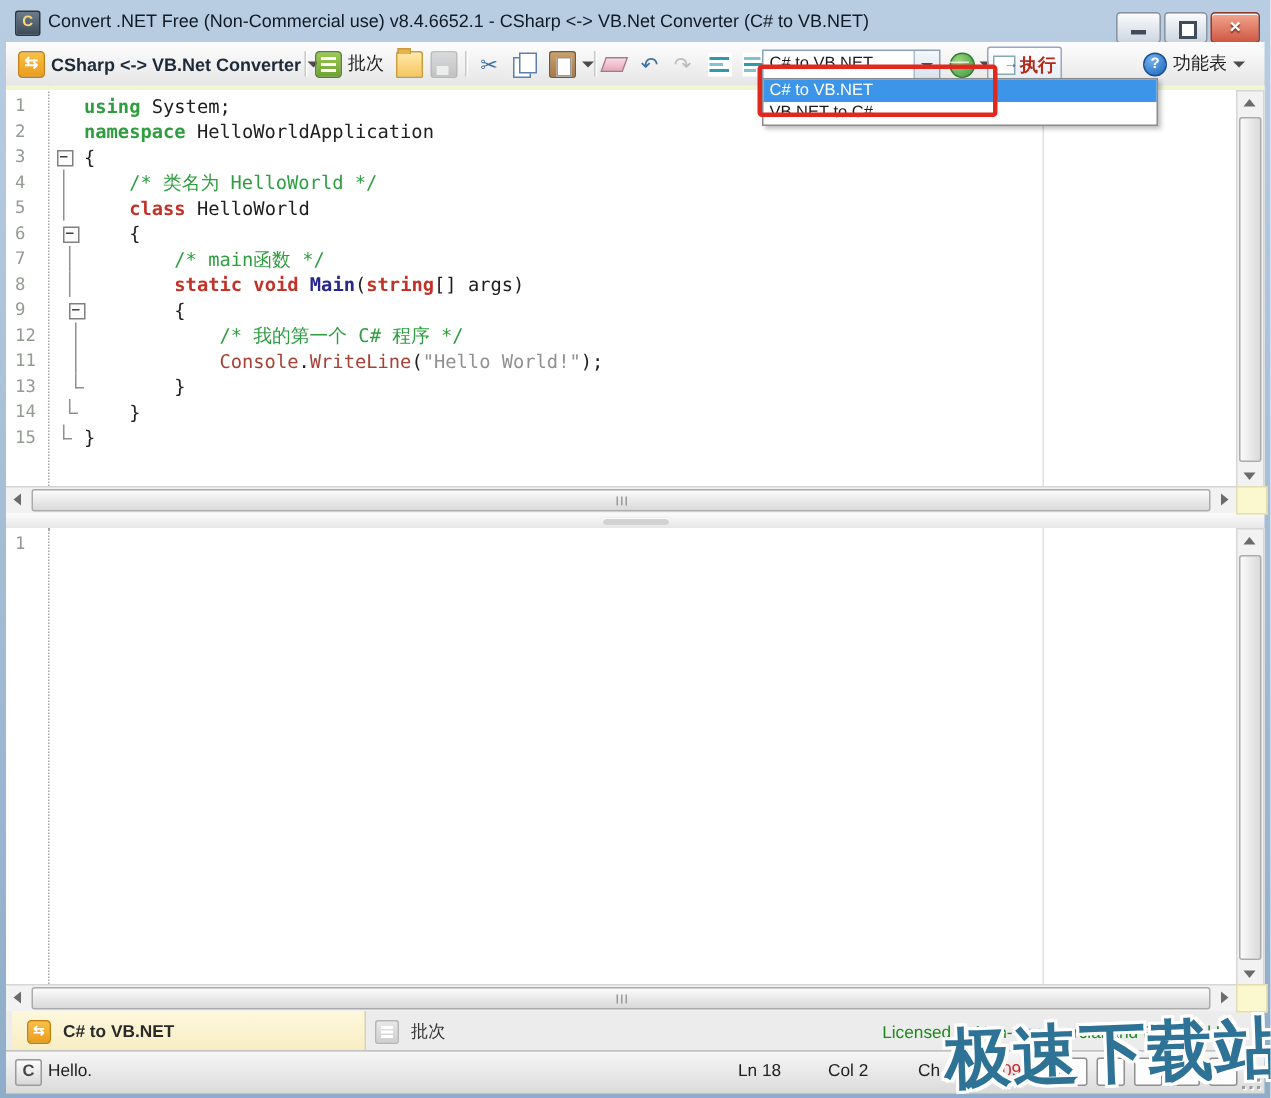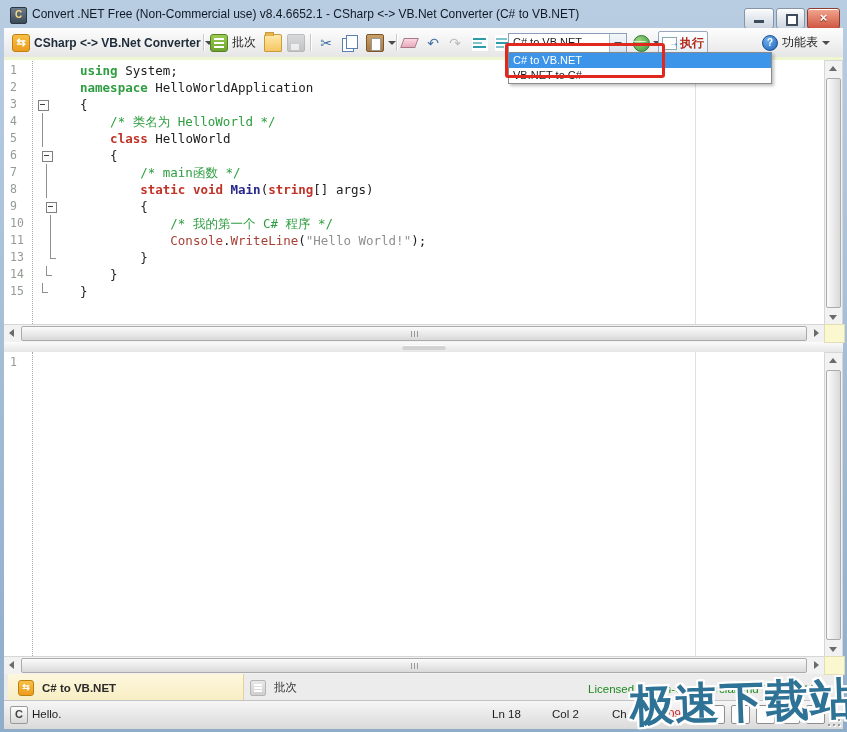--- a/index.html
+++ b/index.html
@@ -90,21 +90,21 @@
   .code-lines{position:absolute;left:0;top:5px;right:20px;
     font-family:"DejaVu Sans Mono", monospace;font-size:12.5px;}
   .pane-bottom .code-lines{top:2px;}
   .ed-line{height:17px;line-height:17px;display:flex;white-space:pre;}
   .ln-num{width:24px;text-align:left;padding-left:6px;color:#939b93;font-size:11.5px;flex:none;}
   .fold-cell{width:22px;flex:none;position:relative;}
   .fold-box{position:absolute;top:4px;width:9px;height:9px;border:1px solid #808080;background:#fcfcfc;}
   .fold-box i{position:absolute;left:1px;top:3px;width:5px;height:1px;background:#404040;}
   .fold-v{position:absolute;top:0;bottom:0;width:1px;background:#909090;}
   .fold-end{position:absolute;top:0;height:9px;width:5px;border-left:1px solid #909090;border-bottom:1px solid #909090;}
-  .code-text{color:#202020;margin-left:24px;}
+  .code-text{color:#202020;}
   .tk-kg{color:#2e9e40;font-weight:bold;}
   .tk-kr{color:#c03428;font-weight:bold;}
   .tk-mn{color:#26268c;font-weight:bold;}
   .tk-cm{color:#2e9e40;}
   .tk-st{color:#909090;}
   .tk-ob{color:#a94035;}
   .tk-pl{color:#202020;}
 
   
   .vscroll{width:17px;background:#f2f2f2;border:1px solid #d6d6d6;z-index:6;}
@@ -294,21 +294,21 @@
   <div class="code-lines" id="code-lines-top">
       <div class="ed-line"><span class="ln-num">1</span><span class="fold-cell"></span><span class="code-text"><span class="tk-kg">using</span><span class="tk-pl"> System;</span></span></div>
       <div class="ed-line"><span class="ln-num">2</span><span class="fold-cell"></span><span class="code-text"><span class="tk-kg">namespace</span><span class="tk-pl"> HelloWorldApplication</span></span></div>
       <div class="ed-line"><span class="ln-num">3</span><span class="fold-cell"><span class="fold-box" style="left: 4px;"><i></i></span></span><span class="code-text"><span class="tk-pl">{</span></span></div>
       <div class="ed-line"><span class="ln-num">4</span><span class="fold-cell"><span class="fold-v" style="left: 8px;"></span></span><span class="code-text"><span class="tk-pl">    </span><span class="tk-cm">/* 类名为 HelloWorld */</span></span></div>
       <div class="ed-line"><span class="ln-num">5</span><span class="fold-cell"><span class="fold-v" style="left: 8px;"></span></span><span class="code-text"><span class="tk-pl">    </span><span class="tk-kr">class</span><span class="tk-pl"> HelloWorld</span></span></div>
       <div class="ed-line"><span class="ln-num">6</span><span class="fold-cell"><span class="fold-box" style="left: 8px;"><i></i></span></span><span class="code-text"><span class="tk-pl">    {</span></span></div>
       <div class="ed-line"><span class="ln-num">7</span><span class="fold-cell"><span class="fold-v" style="left: 12px;"></span></span><span class="code-text"><span class="tk-pl">        </span><span class="tk-cm">/* main函数 */</span></span></div>
       <div class="ed-line"><span class="ln-num">8</span><span class="fold-cell"><span class="fold-v" style="left: 12px;"></span></span><span class="code-text"><span class="tk-pl">        </span><span class="tk-kr">static</span><span class="tk-pl"> </span><span class="tk-kr">void</span><span class="tk-pl"> </span><span class="tk-mn">Main</span><span class="tk-pl">(</span><span class="tk-kr">string</span><span class="tk-pl">[] args)</span></span></div>
       <div class="ed-line"><span class="ln-num">9</span><span class="fold-cell"><span class="fold-box" style="left: 12px;"><i></i></span></span><span class="code-text"><span class="tk-pl">        {</span></span></div>
-      <div class="ed-line"><span class="ln-num">10</span><span class="fold-cell"><span class="fold-v" style="left: 16px;"></span></span><span class="code-text"><span class="tk-pl">            </span><span class="tk-cm">/* 我的第一个 C# 程序 */</span></span></div>
+      <div class="ed-line"><span class="ln-num">12</span><span class="fold-cell"><span class="fold-v" style="left: 16px;"></span></span><span class="code-text"><span class="tk-pl">            </span><span class="tk-cm">/* 我的第一个 C# 程序 */</span></span></div>
       <div class="ed-line"><span class="ln-num">11</span><span class="fold-cell"><span class="fold-v" style="left: 16px;"></span></span><span class="code-text"><span class="tk-pl">            </span><span class="tk-ob">Console</span><span class="tk-pl">.</span><span class="tk-ob">WriteLine</span><span class="tk-pl">(</span><span class="tk-st">"Hello World!"</span><span class="tk-pl">);</span></span></div>
       <div class="ed-line"><span class="ln-num">13</span><span class="fold-cell"><span class="fold-end" style="left: 16px;"></span></span><span class="code-text"><span class="tk-pl">        }</span></span></div>
       <div class="ed-line"><span class="ln-num">14</span><span class="fold-cell"><span class="fold-end" style="left: 12px;"></span></span><span class="code-text"><span class="tk-pl">    }</span></span></div>
       <div class="ed-line"><span class="ln-num">15</span><span class="fold-cell"><span class="fold-end" style="left: 8px;"></span></span><span class="code-text"><span class="tk-pl">}</span></span></div>
     </div>
 </div>
 <div class="abs topline"></div>
 
 <div class="abs vscroll vs-top">
   <div class="sc-arrow" style="top:0;left:0;">

